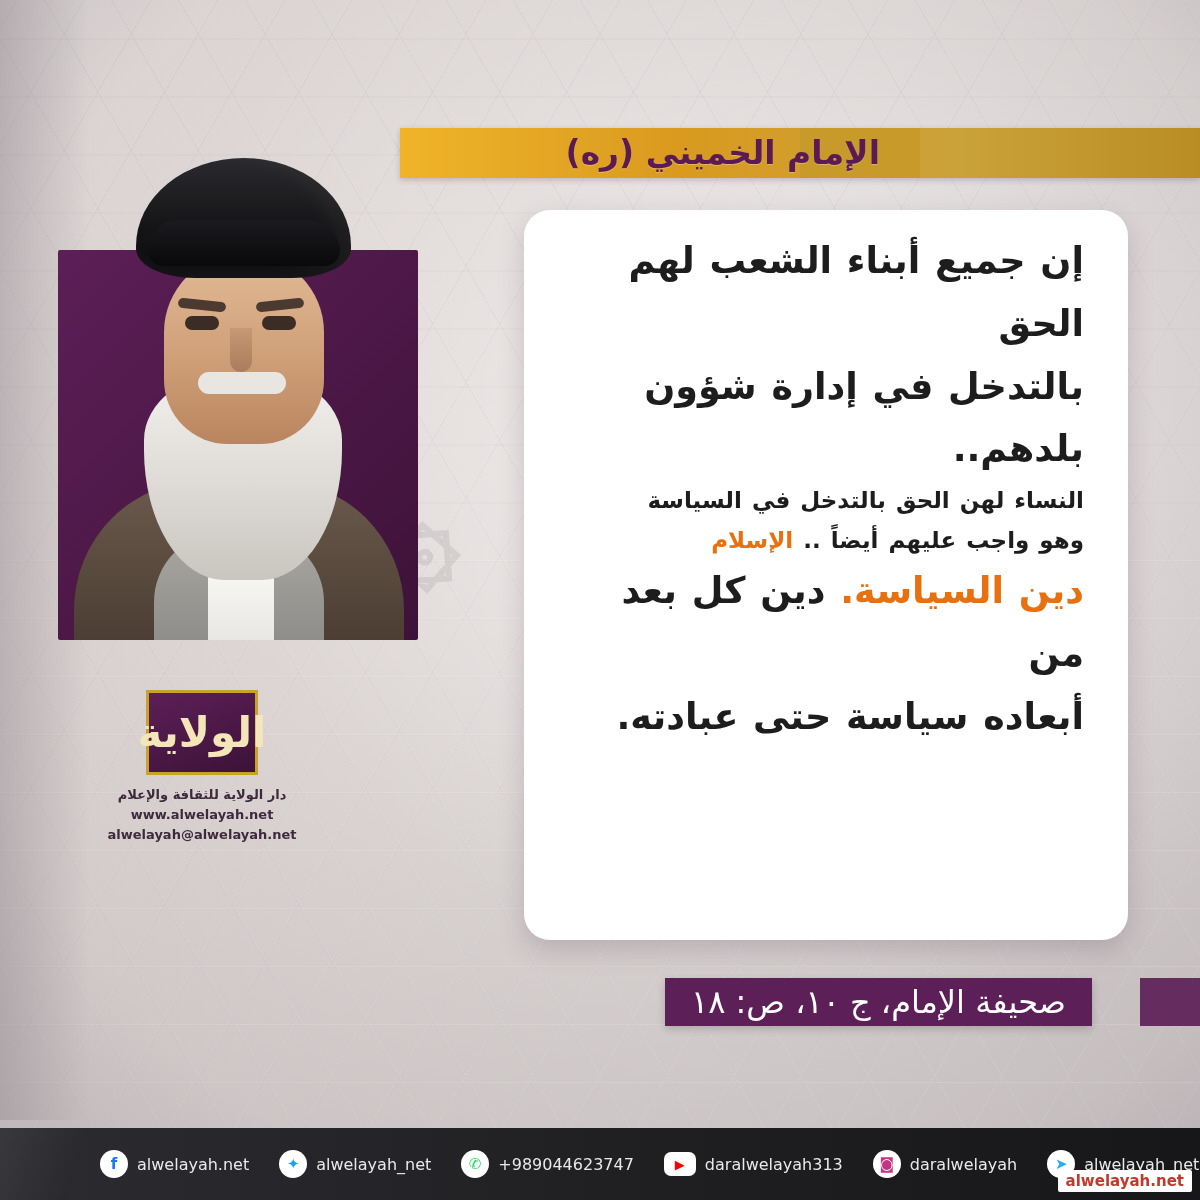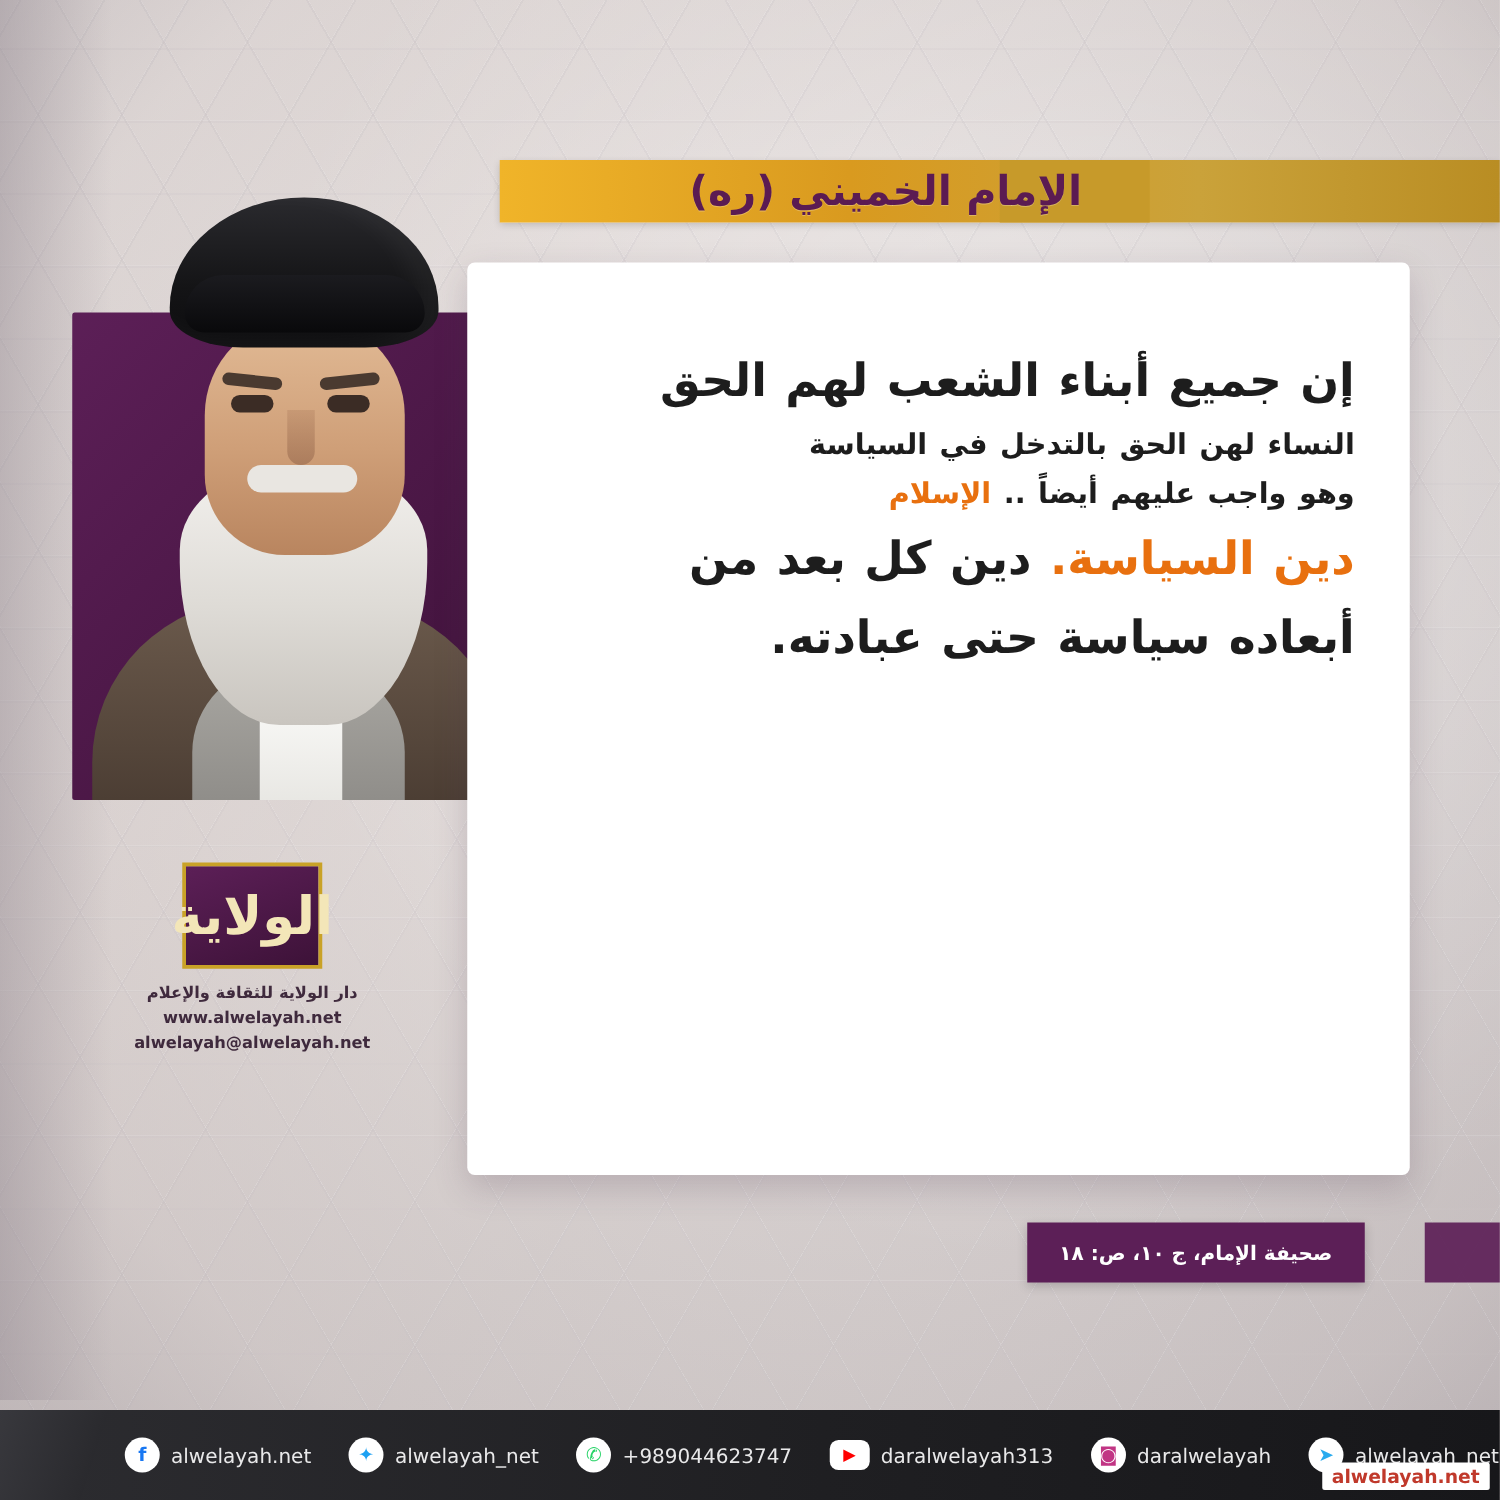--- a/index.html
+++ b/index.html
@@ -73,39 +73,39 @@
     box-shadow: 0 2px 6px rgba(0,0,0,0.18);
   }
   .header-bar-left-block {
     position: absolute;
     left: 400px; top: 0;
     width: 120px; height: 50px;
     background: #c79a2a;
   }
   .header-title {
     position: absolute;
-    right: 334px; top: 2px;
+    right: 320px; top: 2px;
     font-size: 33px;
     font-weight: bold;
     color: #5b1b52;
     letter-spacing: 0px;
     white-space: nowrap;
     line-height: 46px;
     text-shadow: 0 1px 0 rgba(255,255,255,0.25);
   }
 
   
   .quote-card {
     position: absolute;
     right: 72px; top: 210px;
-    width: 754px; height: 730px;
+    width: 604px; height: 730px;
     background: #ffffff;
-    border-radius: 6px;
+    border-radius: 26px;
     box-shadow: 0 10px 26px rgba(80,60,80,0.22);
-    padding: 64px 44px 30px 44px;
+    padding: 20px 44px 30px 44px;
   }
   .quote-text {
     font-size: 36.5px;
     line-height: 1.72;
     color: #1d1d1d;
     font-weight: bold;
     text-align: right;
     direction: rtl;
     word-spacing: 2px;
   }
@@ -237,22 +237,22 @@
   .logo-caption span { display: block; }
 
   
   .source-badge {
     position: absolute;
     right: 108px; top: 978px;
     height: 48px;
     padding: 0 26px;
     background: #5c1f57;
     color: #ffffff;
-    font-size: 16px;
-    font-weight: bold;
+    font-size: 32px;
+    font-weight: normal;
     display: flex; align-items: center;
     direction: rtl;
     box-shadow: 0 3px 8px rgba(0,0,0,0.18);
   }
   .badge-tail {
     position: absolute;
     right: 0; top: 978px;
     width: 60px; height: 48px;
     background: #5c1f57;
     opacity: 0.92;
@@ -344,20 +344,21 @@
       <div class="p-eye-r"></div>
       <div class="p-nose"></div>
       <div class="p-turban"></div>
     </div>
     <div class="portrait-frame"></div>
   </div>
 
   <div class="quote-card">
     <div class="quote-text">
       <div>إن جميع أبناء الشعب لهم الحق</div>
+      <div>بالتدخل في إدارة شؤون بلدهم..</div>
       <div class="small">النساء لهن الحق بالتدخل في السياسة</div>
       <div class="small">
         <span>وهو واجب عليهم أيضاً .. </span><span class="highlight">الإسلام</span>
       </div>
       <div>
         <span class="highlight">دين السياسة.</span><span> دين كل بعد من</span>
       </div>
       <div>أبعاده سياسة حتى عبادته.</div>
     </div>
   </div>

